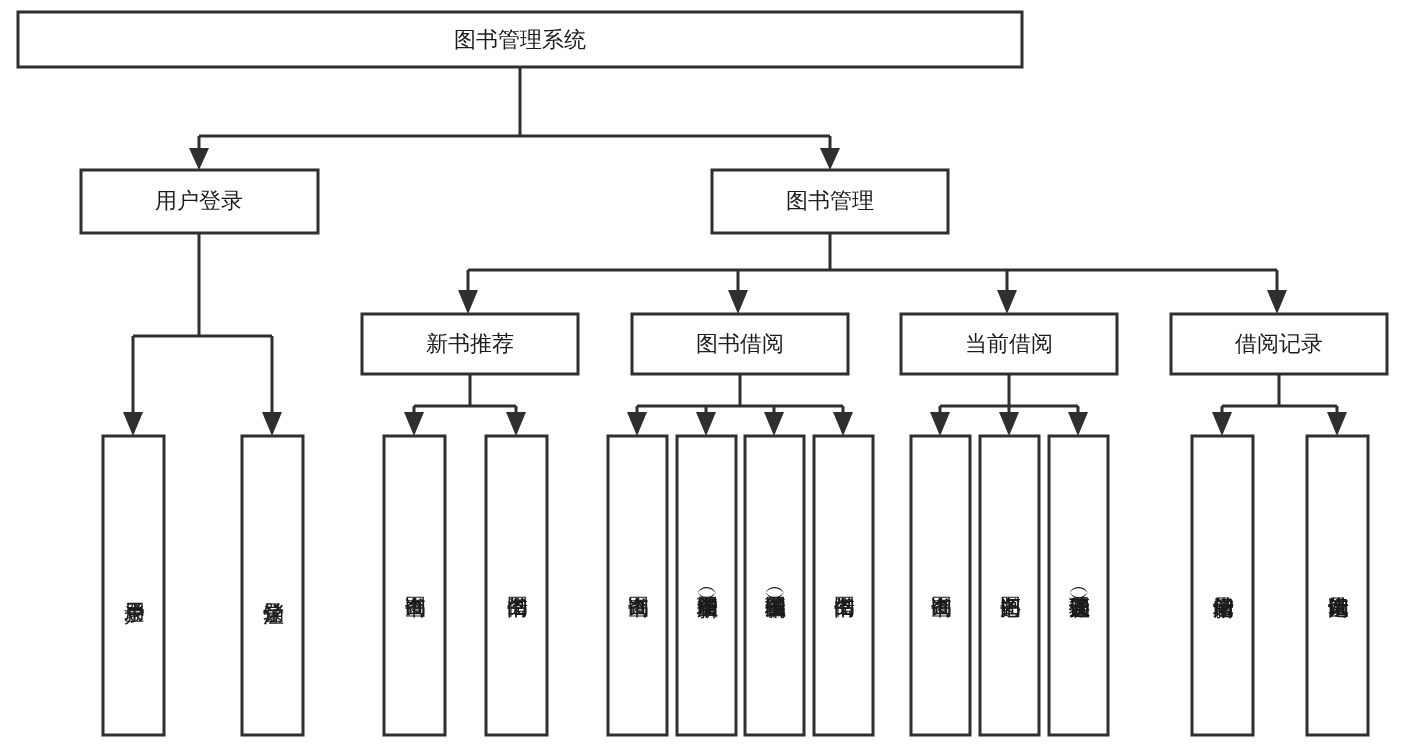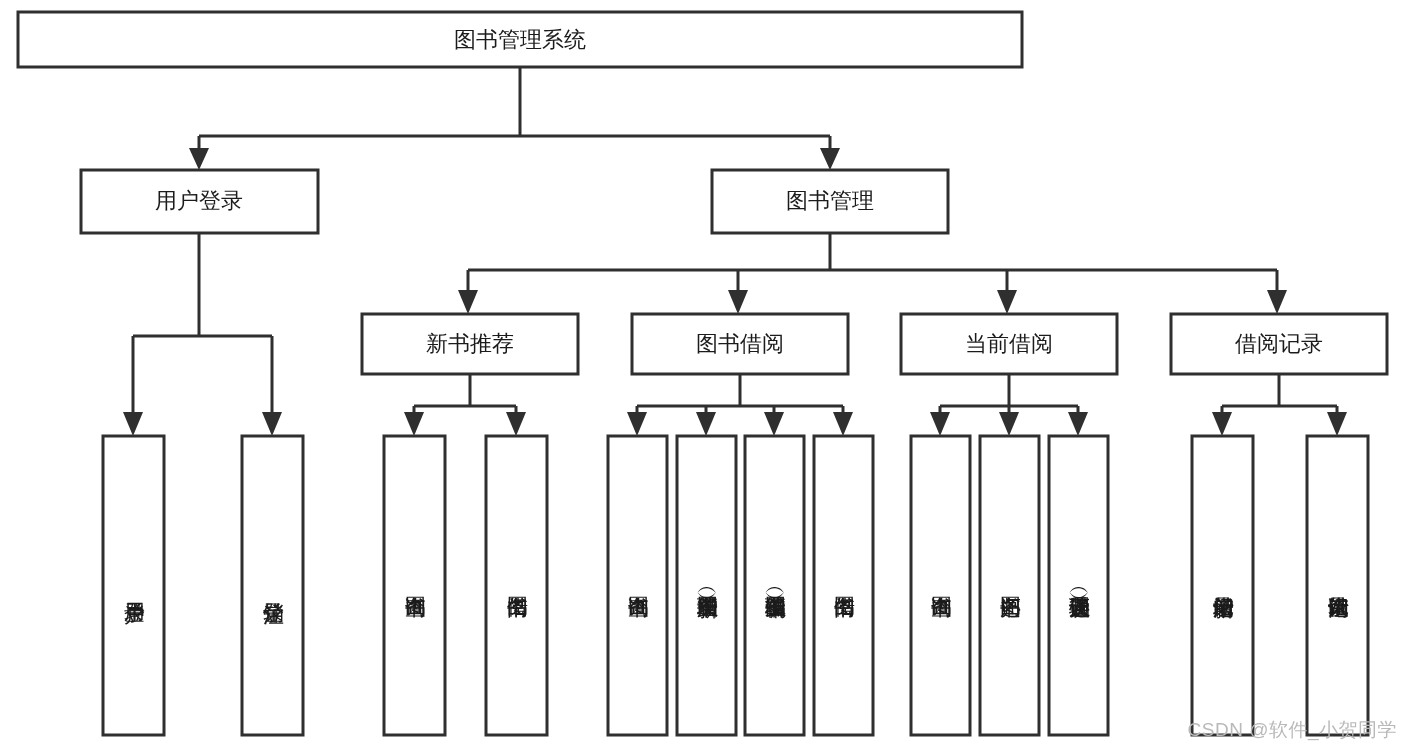--- a/index.html
+++ b/index.html
@@ -230,14 +230,13 @@
       <rect class="node-rect" x="1192" y="436" width="61" height="299"></rect>
       <text class="node-label-vertical" x="1222" y="580">新增借阅记录</text>
     </g>
     <g>
       <rect class="node-rect" x="1307" y="436" width="61" height="299"></rect>
       <text class="node-label-vertical" x="1337" y="580">查询借阅记录</text>
     </g>
 
   </svg>
 
-  <div class="watermark">CSDN @软件_小贺同学</div>
 </div>
 
 </body></html>

